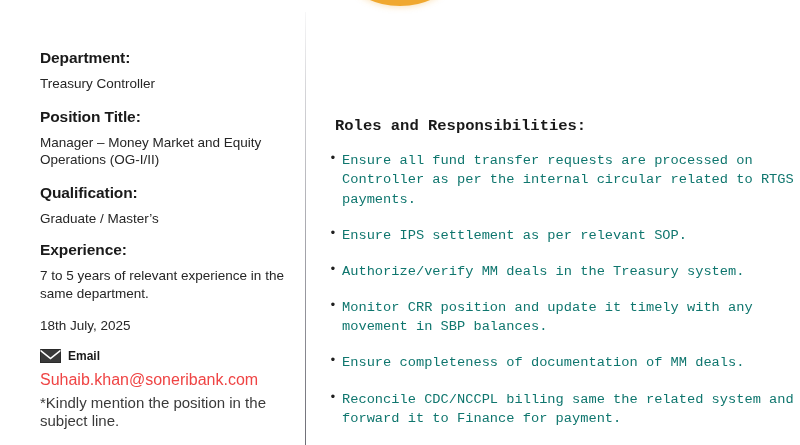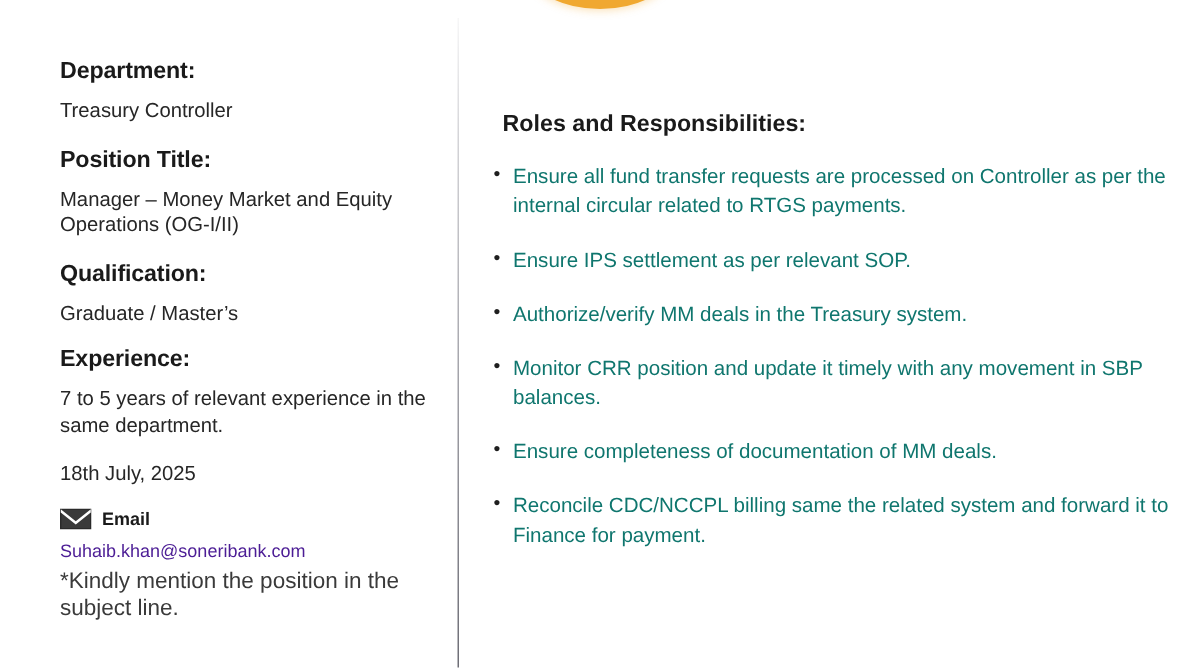--- a/index.html
+++ b/index.html
@@ -26,21 +26,21 @@
     border-radius: 50%;
     background: #f0a830;
     box-shadow: 0 0 6px 1px rgba(240,168,48,0.35);
   }
 
   
   #page {
     position: absolute;
     inset: 0;
     display: flex;
-    align-items: center;
+    align-items: flex-end;
   }
 
   
   #left-col {
     width: 305px;
     box-sizing: border-box;
     padding: 24px 14px 0 40px;
     flex: 0 0 auto;
   }
   .field-label {
@@ -74,22 +74,22 @@
     height: 14px;
     flex: 0 0 auto;
     display: block;
   }
   #email-heading-text {
     font-size: 12px;
     font-weight: bold;
     color: #1a1a1a;
   }
   #email-address {
-    font-size: 12px;
-    color: #4c1d95;
+    font-size: 16px;
+    color: #ef4444;
     text-decoration: none;
     display: block;
     line-height: 1.25;
   }
   #email-note {
     font-size: 15px;
     color: #3a3a3a;
     margin-top: 4px;
     line-height: 1.2;
   }
@@ -107,20 +107,21 @@
         rgba(140,140,148,0.85) 60%,
         rgba(110,110,118,1) 100%);
   }
 
   
   #right-col {
     flex: 1 1 auto;
     box-sizing: border-box;
     padding: 12px 6px 0 24px;
     min-width: 0;
+    font-family: Liberation Mono, monospace;
   }
   #roles-heading {
     font-size: 15.5px;
     font-weight: bold;
     color: #1a1a1a;
     margin: 0 0 16px 0;
     padding-left: 6px;
   }
   #roles-list {
     list-style: none;

